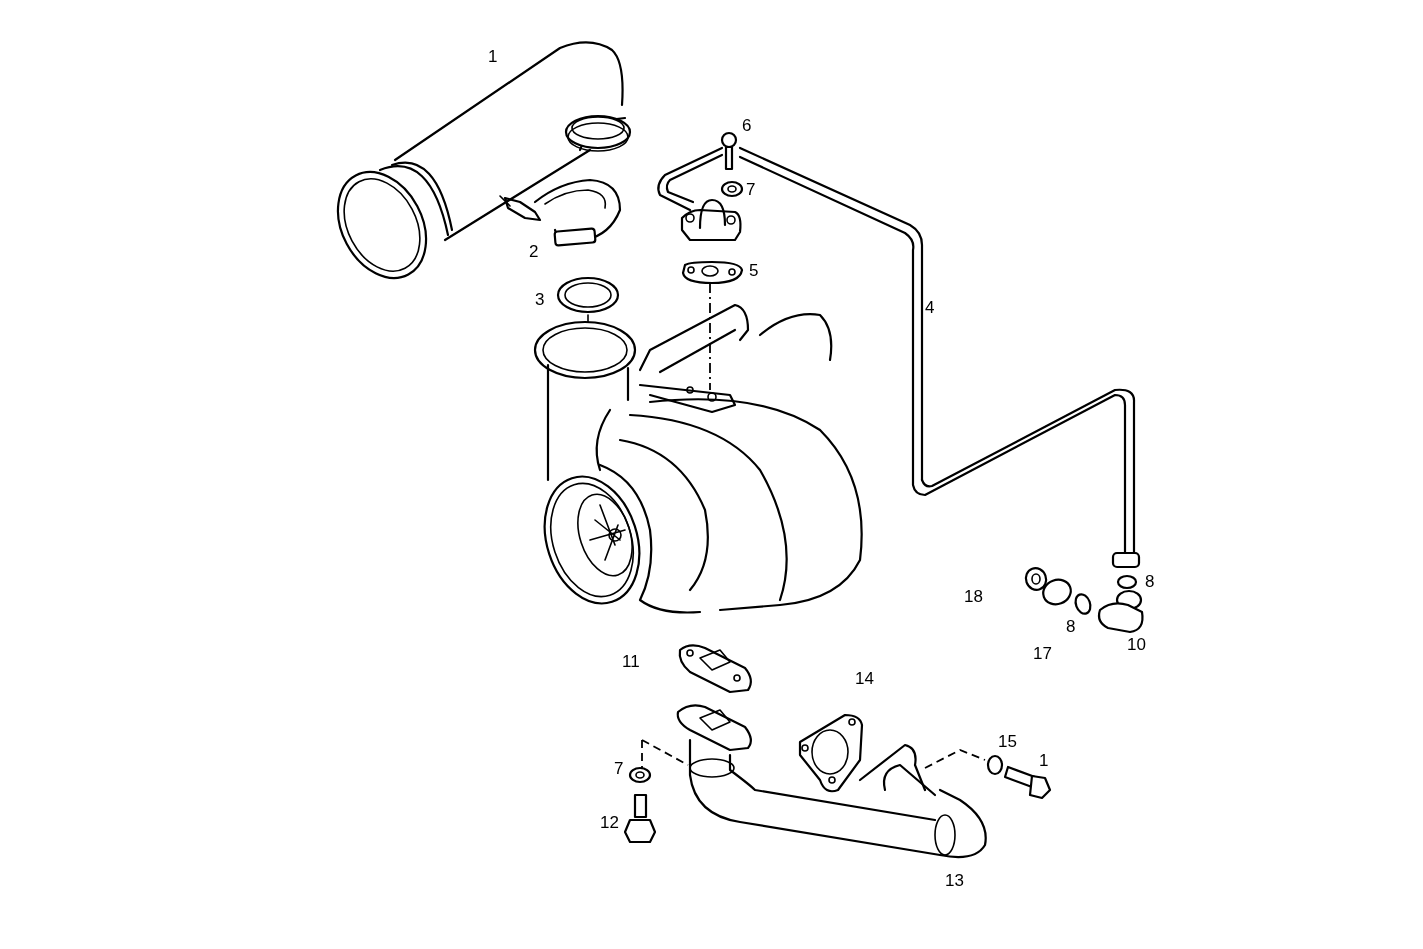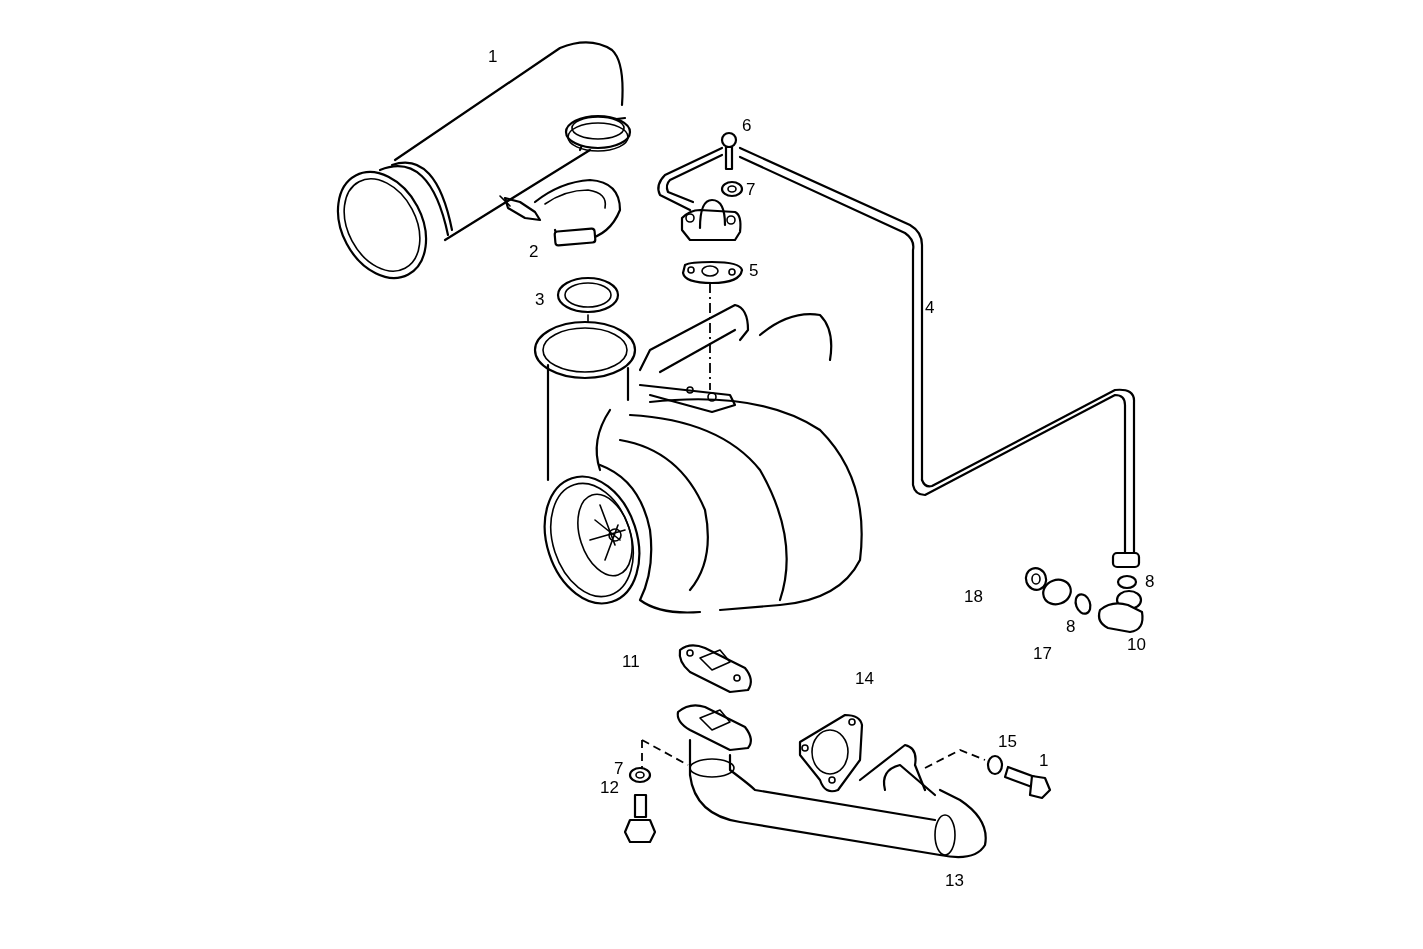--- a/index.html
+++ b/index.html
@@ -163,20 +163,20 @@
 <span class="label" style="left:535px;top:291px">3</span>
 <span class="label" style="left:925px;top:299px">4</span>
 <span class="label" style="left:749px;top:262px">5</span>
 <span class="label" style="left:742px;top:117px">6</span>
 <span class="label" style="left:746px;top:181px">7</span>
 <span class="label" style="left:614px;top:760px">7</span>
 <span class="label" style="left:1145px;top:573px">8</span>
 <span class="label" style="left:1066px;top:618px">8</span>
 <span class="label" style="left:1127px;top:636px">10</span>
 <span class="label" style="left:622px;top:653px">11</span>
-<span class="label" style="left:600px;top:779px">12</span>
+<span class="label" style="left:600px;top:814px">12</span>
 <span class="label" style="left:945px;top:872px">13</span>
 <span class="label" style="left:855px;top:670px">14</span>
 <span class="label" style="left:998px;top:733px">15</span>
 <span class="label" style="left:1039px;top:752px">1</span>
 <span class="label" style="left:1033px;top:645px">17</span>
 <span class="label" style="left:964px;top:588px">18</span>
 </div>
 
 </body></html>

